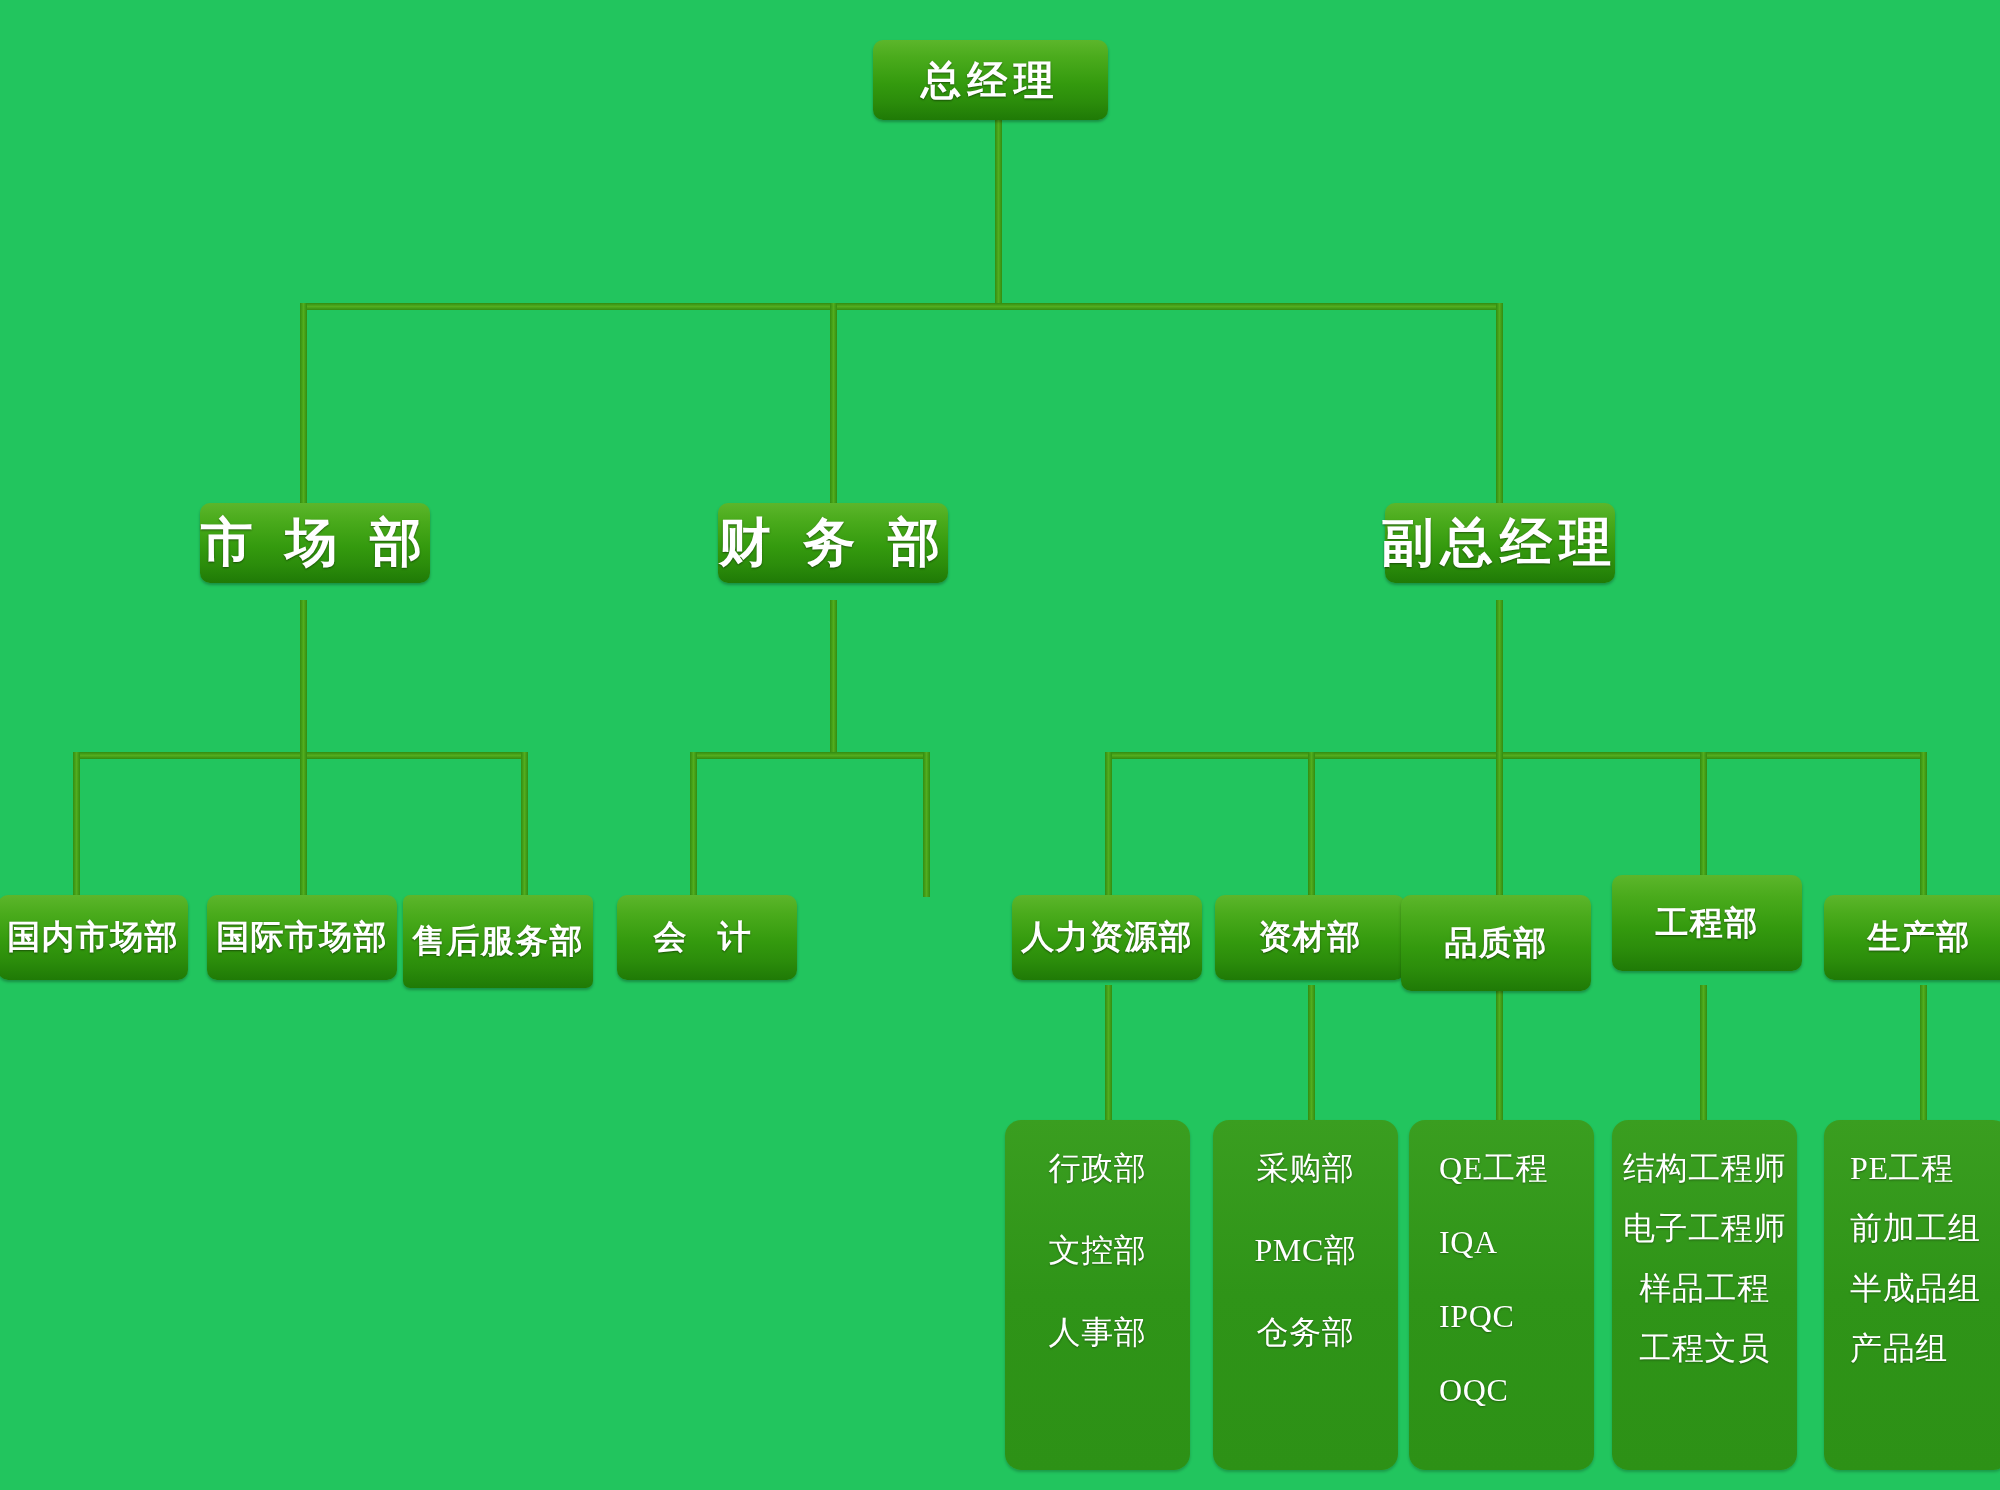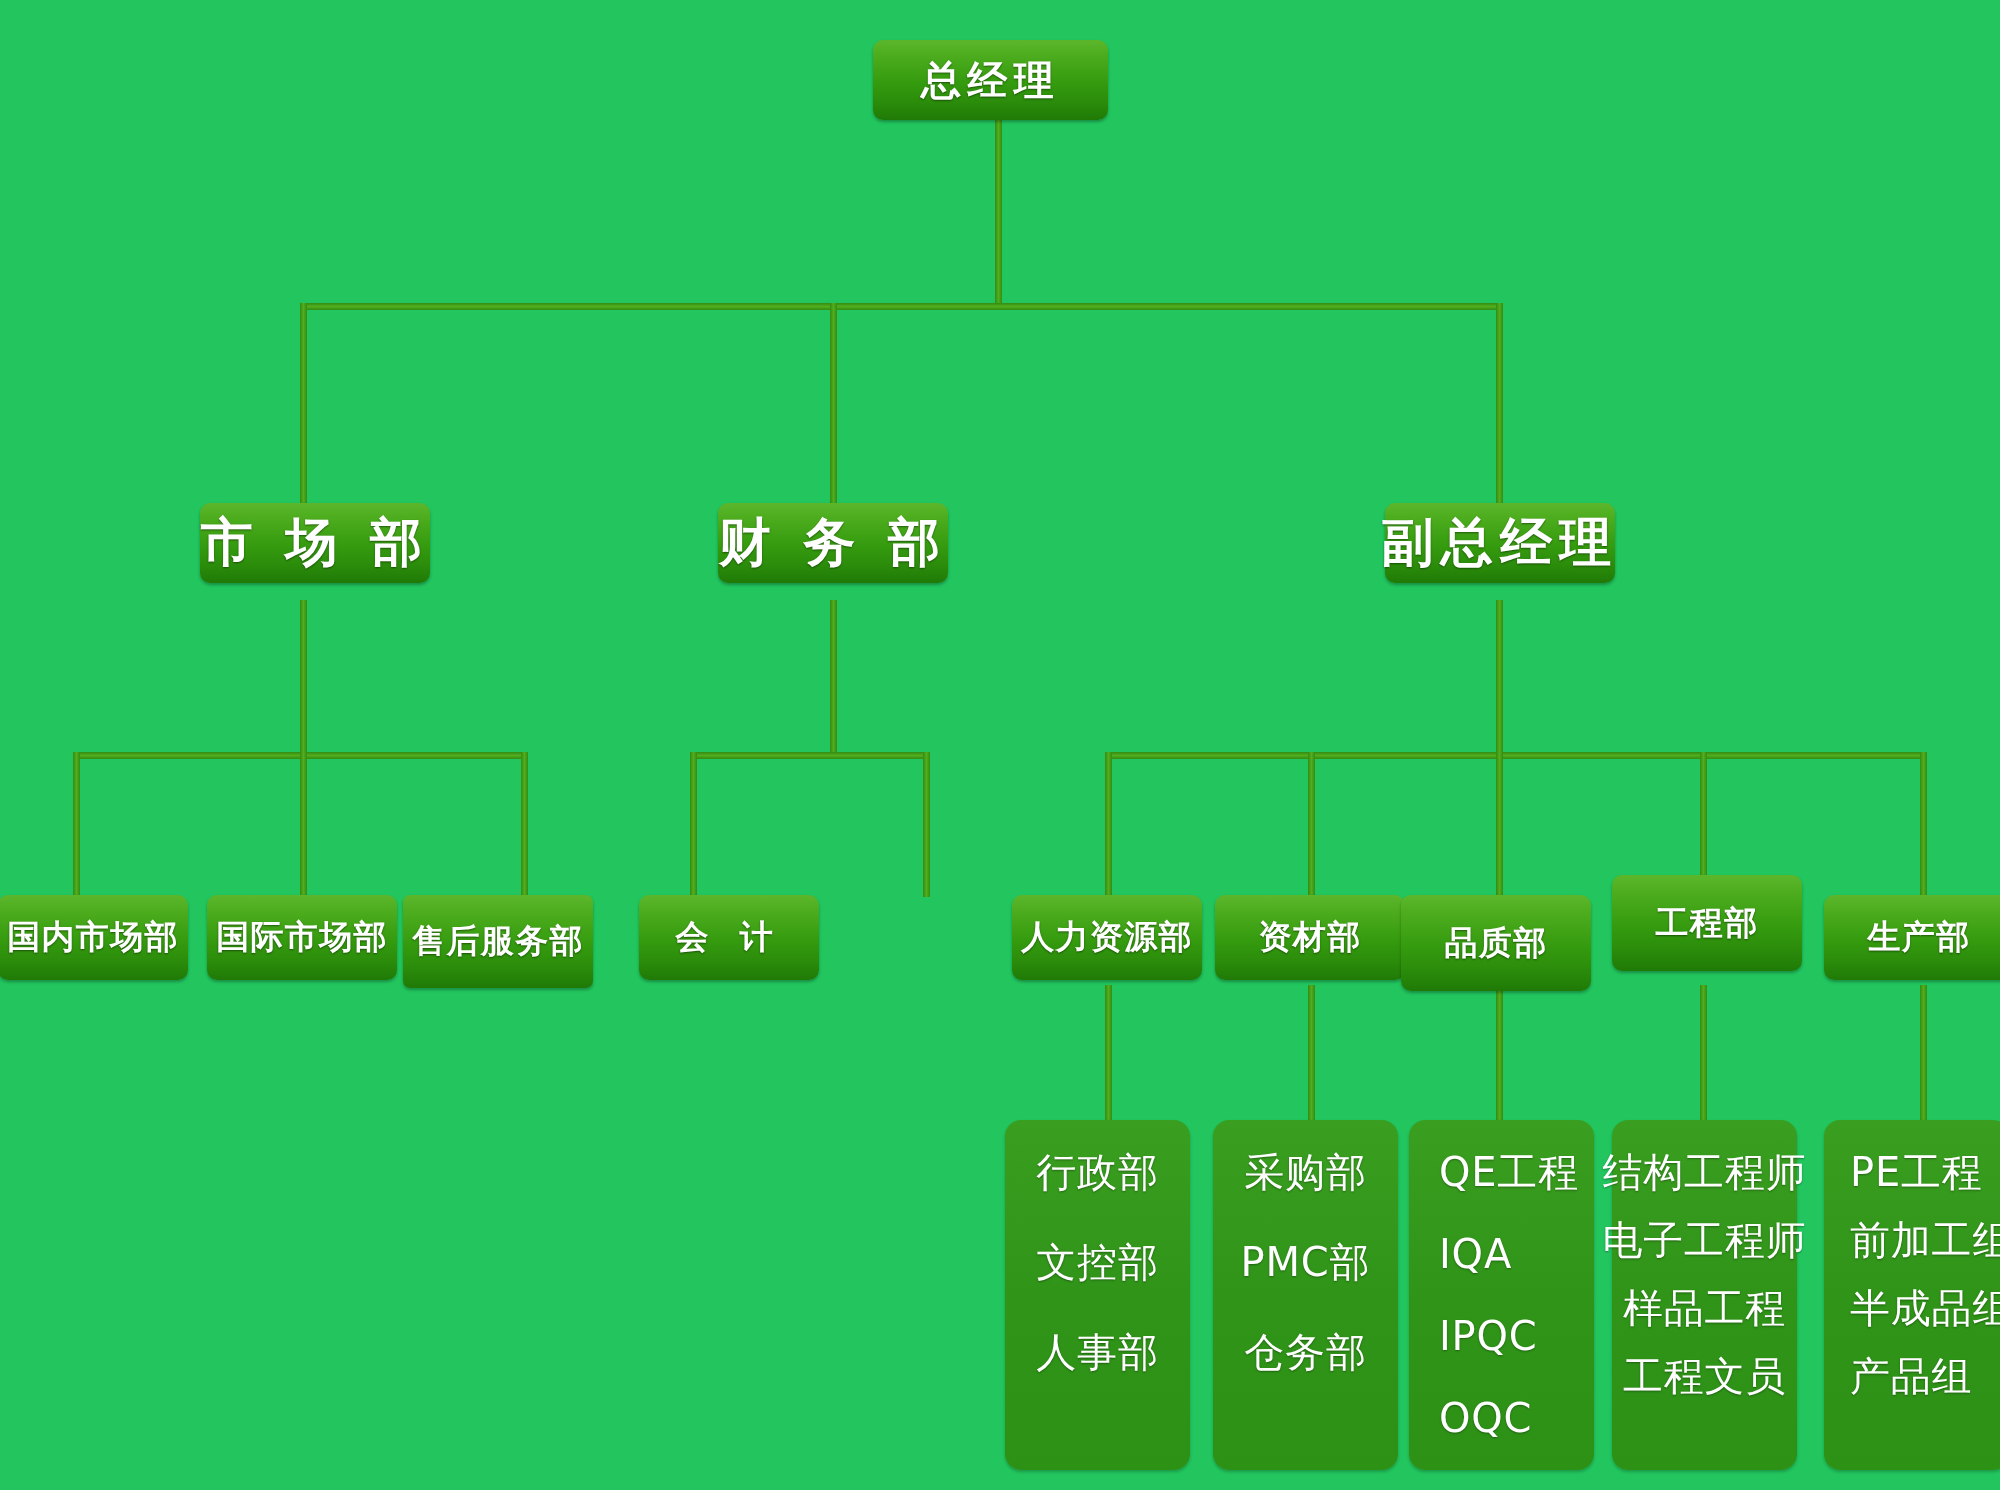--- a/index.html
+++ b/index.html
@@ -62,23 +62,23 @@
     color: #ffffff;
     font-weight: normal;
     text-shadow: 0 1px 2px rgba(0,0,0,0.35);
     letter-spacing: 0.02em;
   }
 
   
   .lvl1 { font-size: 40px; letter-spacing: 0.16em; }
   .lvl2 { font-size: 52px; letter-spacing: 0.14em; }
   .lvl3 { font-size: 33px; letter-spacing: 0.04em; }
-  .lvl3.wide { letter-spacing: 0.30em; margin-left: 22px; }
+  .lvl3.wide { letter-spacing: 0.30em; }
 
-  .flat .sub-line { font-size: 40px; line-height: 1; }
+  .flat .sub-line { font-size: 32px; line-height: 1; font-family: Liberation Serif, serif; }
 </style>
 </head>
 <body>
 
 <div id="chart">
 
   <div class="line-v" style="left:995px; top:120px; width:7px; height:188px;"></div>
 
   <div class="line-h" style="left:300px; top:303px; width:1203px; height:7px;"></div>
 

